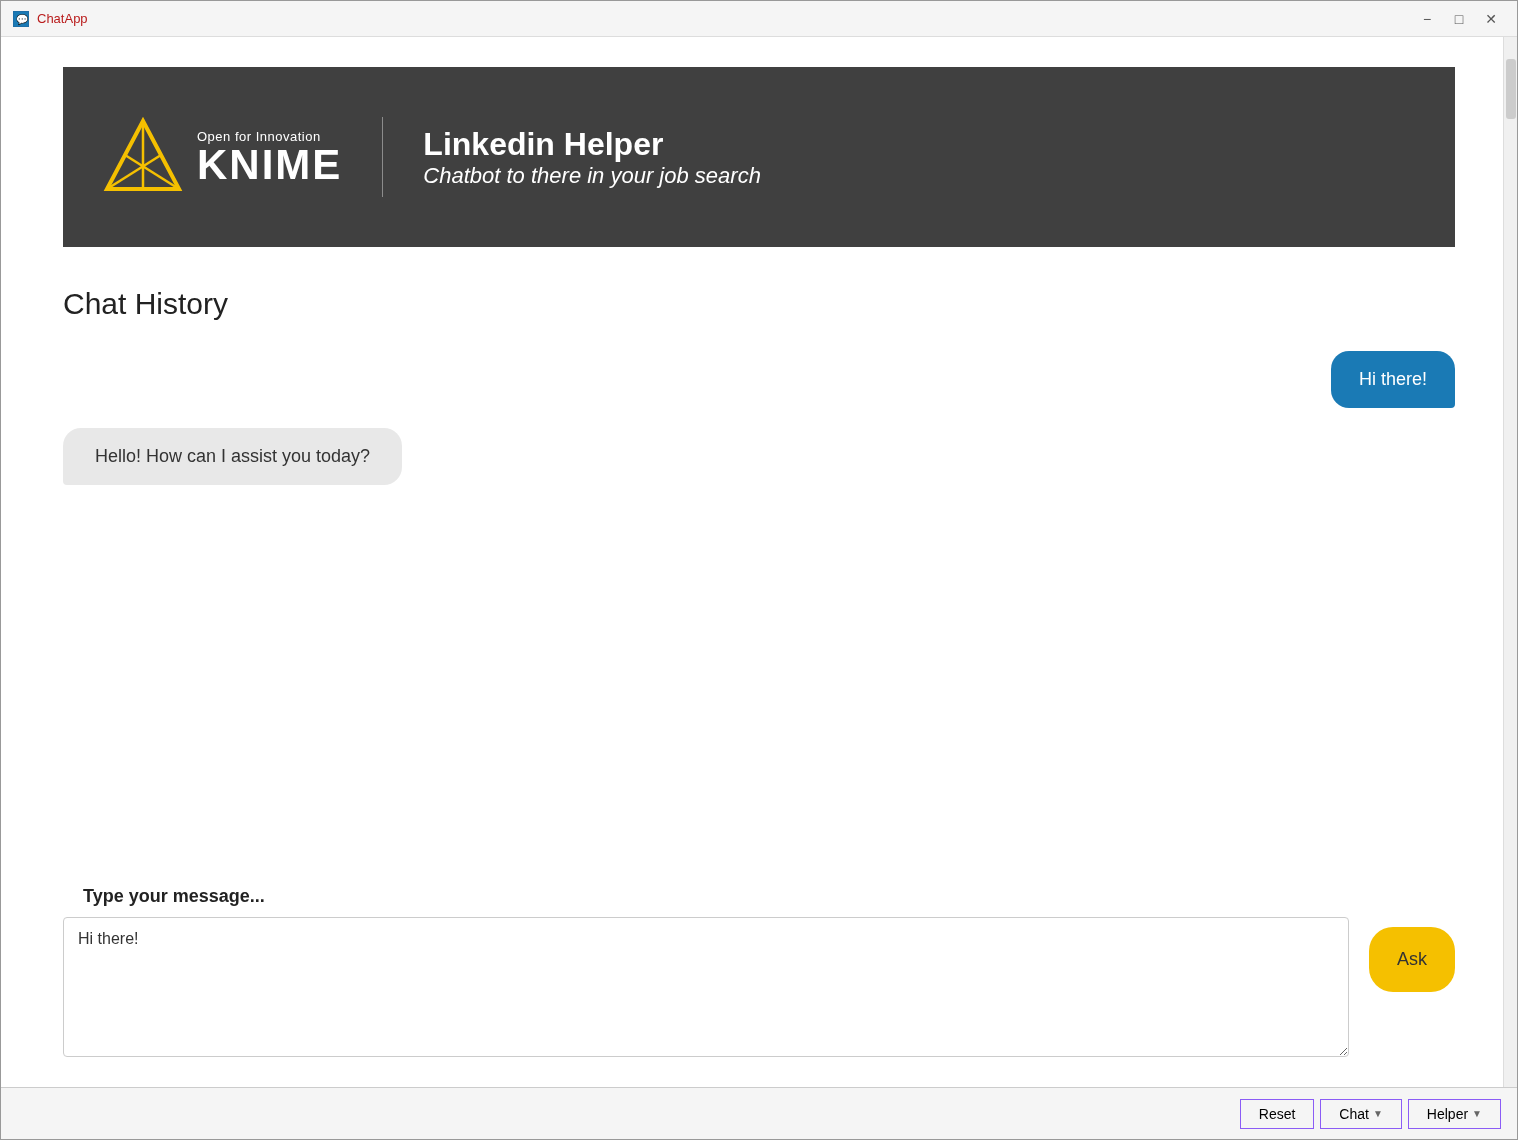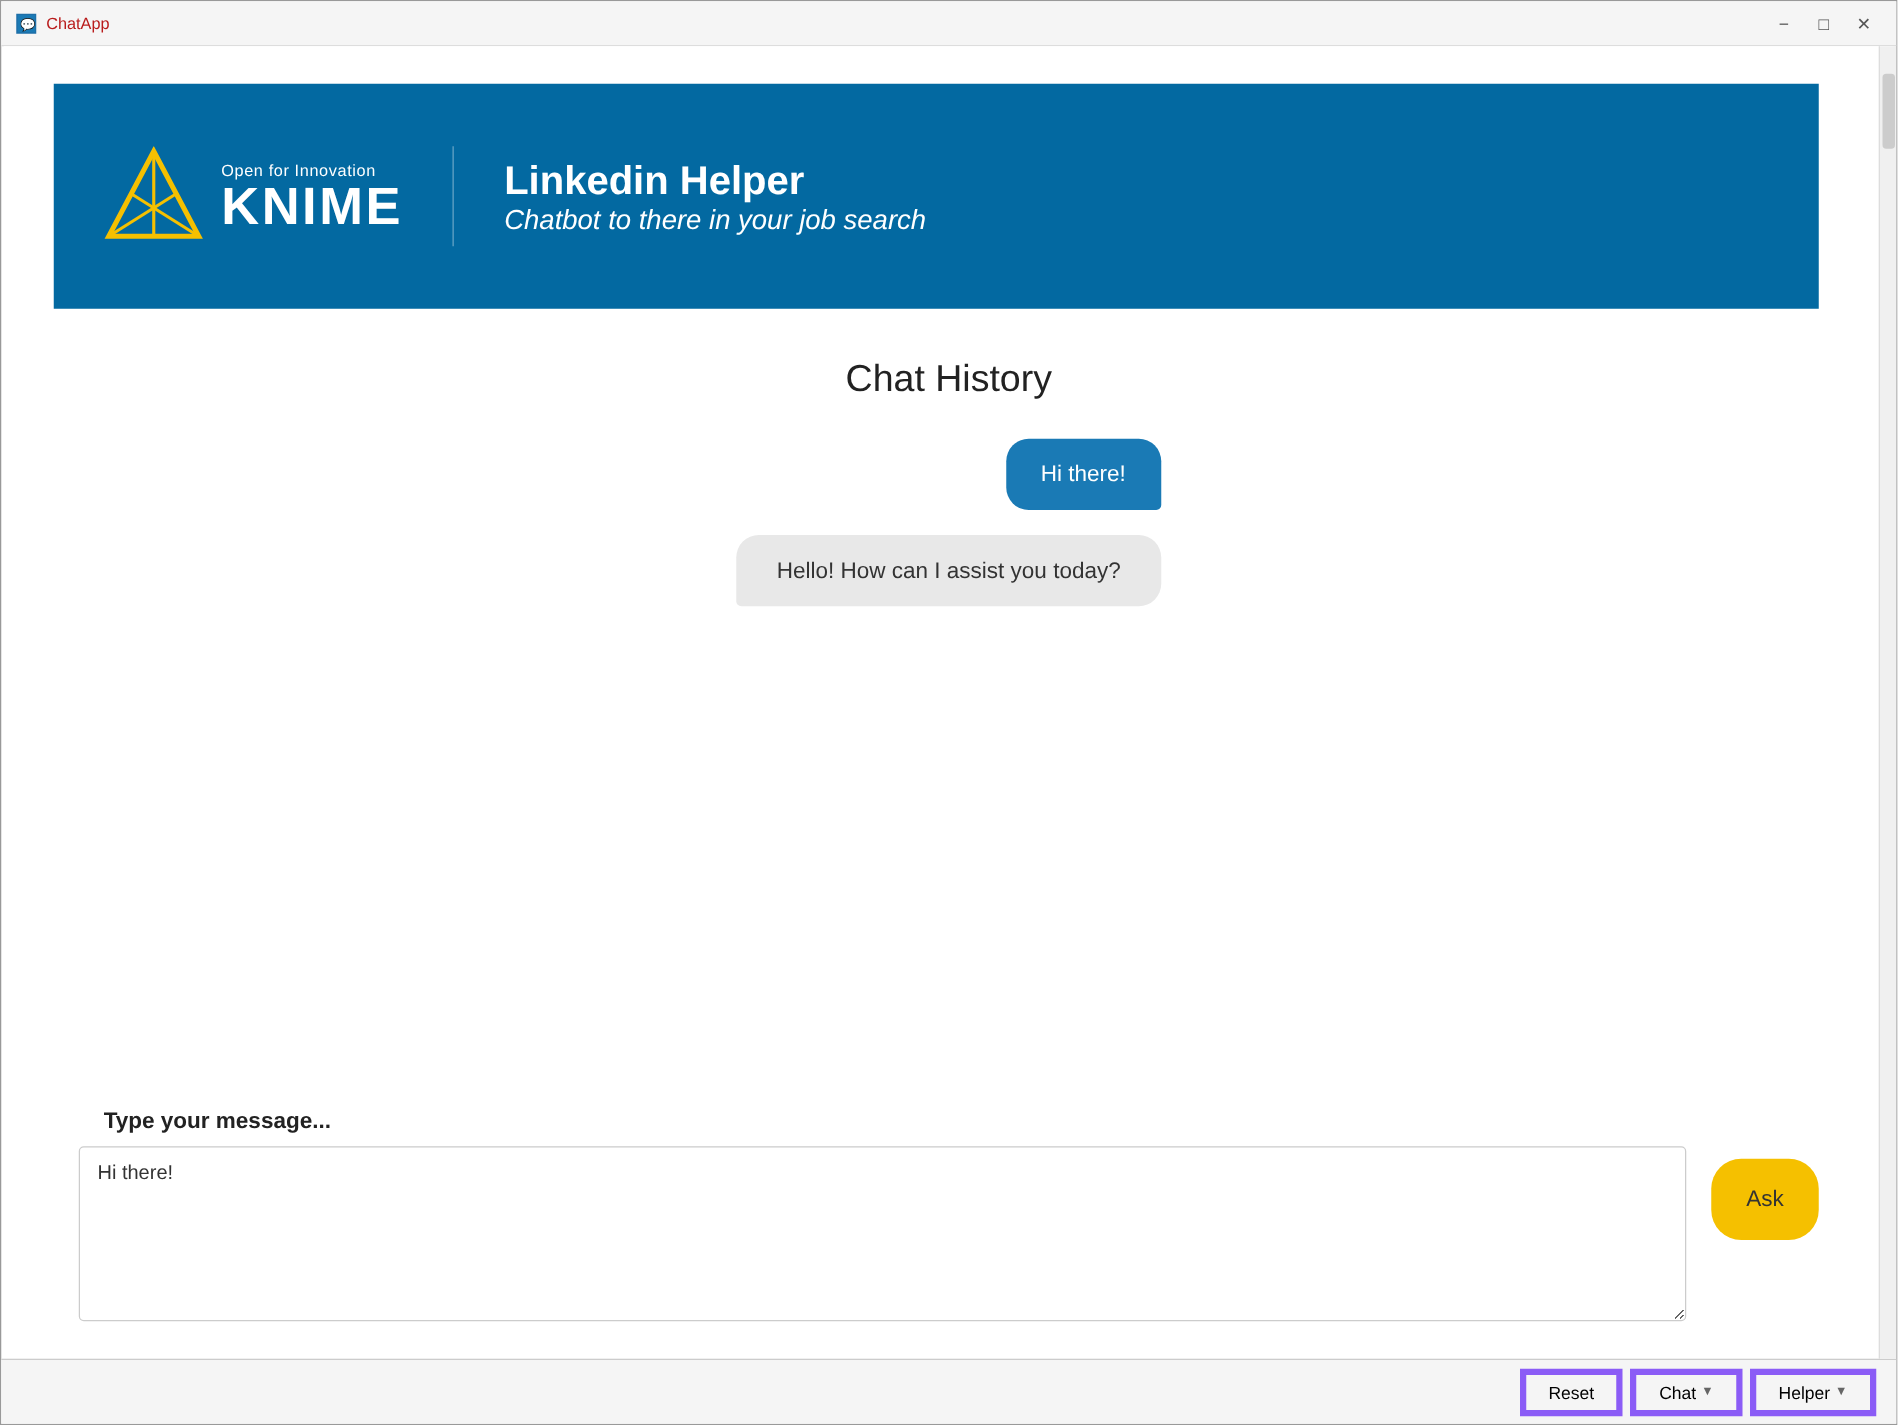--- a/index.html
+++ b/index.html
@@ -71,26 +71,26 @@
       flex: 1;
       background: white;
       display: flex;
       flex-direction: column;
       overflow: hidden;
       margin: 0 2px;
     }
 
     
     .banner {
-      background: #0369a1;
+      background: #404040;
       padding: 0 40px;
       display: flex;
       align-items: center;
       height: 180px;
-      margin: 30px 60px 0 40px;
+      margin: 30px 60px 0 60px;
       flex-shrink: 0;
     }
 
     .banner-logo {
       display: flex;
       align-items: center;
       gap: 14px;
     }
 
     .knime-triangle {
@@ -143,21 +143,20 @@
       font-weight: 400;
     }
 
     
     .chat-area {
       flex: 1;
       padding: 40px 60px 20px 60px;
       display: flex;
       flex-direction: column;
       overflow-y: auto;
-      align-items: center;
     }
 
     .chat-history-label {
       font-size: 30px;
       font-weight: 400;
       color: #222;
       margin-bottom: 30px;
     }
 
     .messages-container {
@@ -247,21 +246,21 @@
       border-top: 1px solid #ccc;
       padding: 10px 16px;
       display: flex;
       justify-content: flex-end;
       align-items: center;
       gap: 6px;
       height: 52px;
     }
 
     .bottom-btn {
-      border: 5px solid #8b5cf6;
+      border: 1px solid #8b5cf6;
       background: #f5f5f5;
       padding: 6px 18px;
       font-size: 14px;
       cursor: pointer;
       display: flex;
       align-items: center;
       gap: 4px;
     }
 
     .bottom-btn-arrow {

